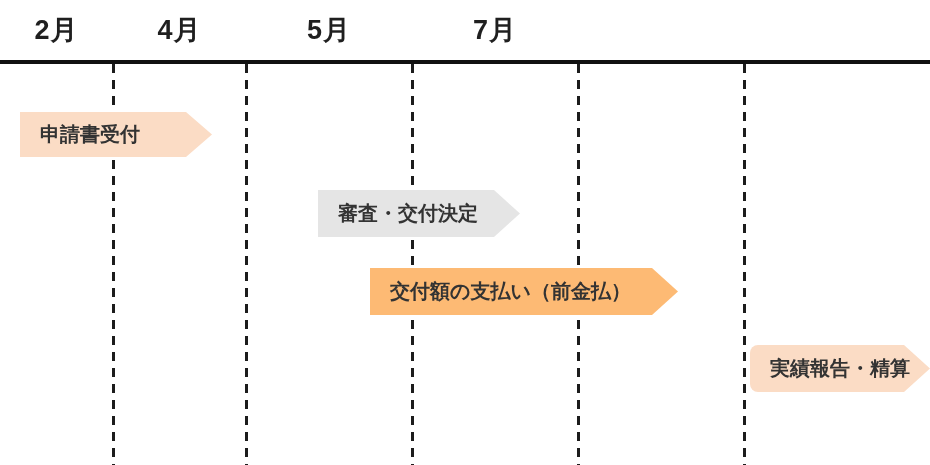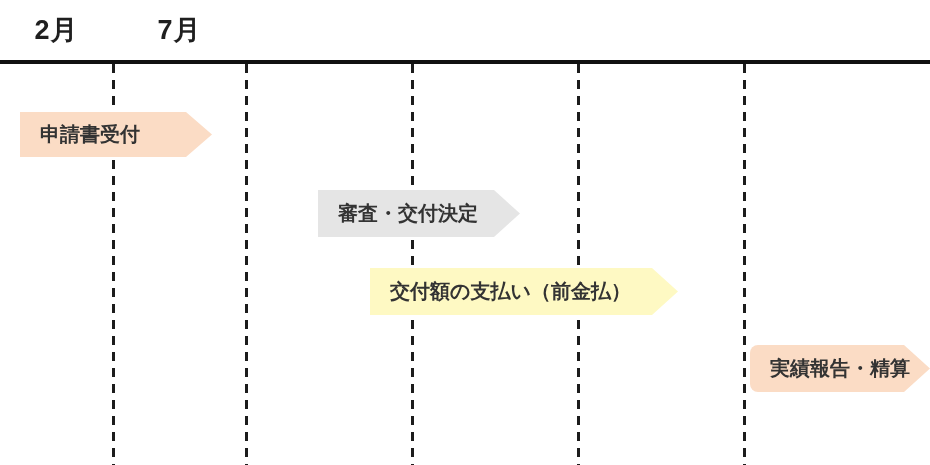--- a/index.html
+++ b/index.html
@@ -73,40 +73,42 @@
     white-space: nowrap;
   }
 </style>
 </head>
 <body>
 
 <div class="canvas">
 
   <div class="month-row">
     <div class="month">2月</div>
+    <div class="month">4月</div>
+    <div class="month">5月</div>
     <div class="month">7月</div>
   </div>
 
   <div class="axis-line"></div>
 
   <div class="gridline gl1"></div>
   <div class="gridline gl2"></div>
   <div class="gridline gl3"></div>
   <div class="gridline gl4"></div>
   <div class="gridline gl5"></div>
 
   <div class="task" style="left: 20px; top: 112px; width: 192px; height: 45px; background: rgb(251, 220, 197);">
     <span class="task-label">申請書受付</span>
   </div>
 
   <div class="task" style="left: 318px; top: 190px; width: 202px; height: 47px; background: #e5e5e5;">
     <span class="task-label">審査・交付決定</span>
   </div>
 
-  <div class="task" style="left: 370px; top: 268px; width: 308px; height: 47px; background: #fef9c3; font-family: Liberation Serif, serif;">
+  <div class="task" style="left: 370px; top: 268px; width: 308px; height: 47px; background: #fdba74; font-family: Liberation Serif, serif;">
     <span class="task-label">交付額の支払い（前金払）</span>
   </div>
 
   <div class="task" style="left: 750px; top: 345px; width: 180px; height: 47px; background: rgb(251, 220, 197); border-radius: 8px;">
     <span class="task-label">実績報告・精算</span>
   </div>
 
 </div>
 
 </body></html>

